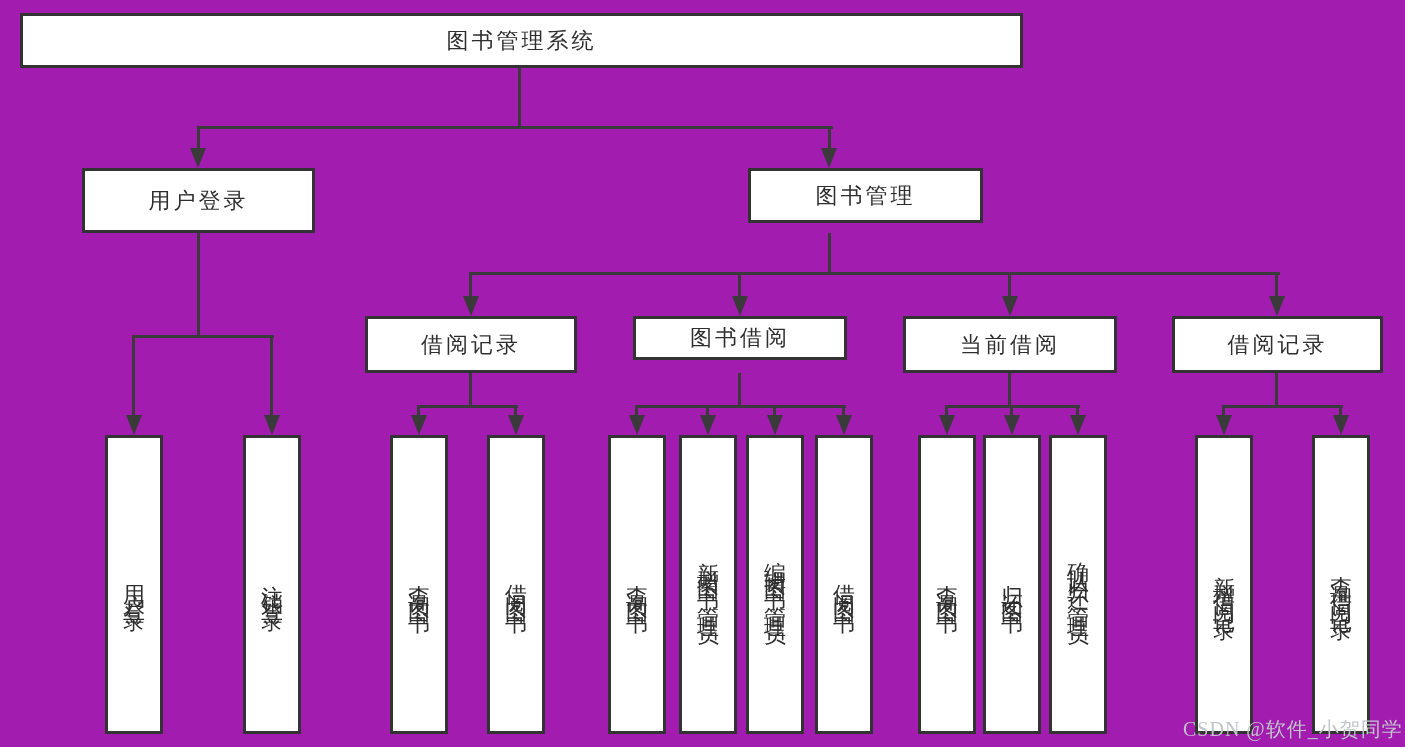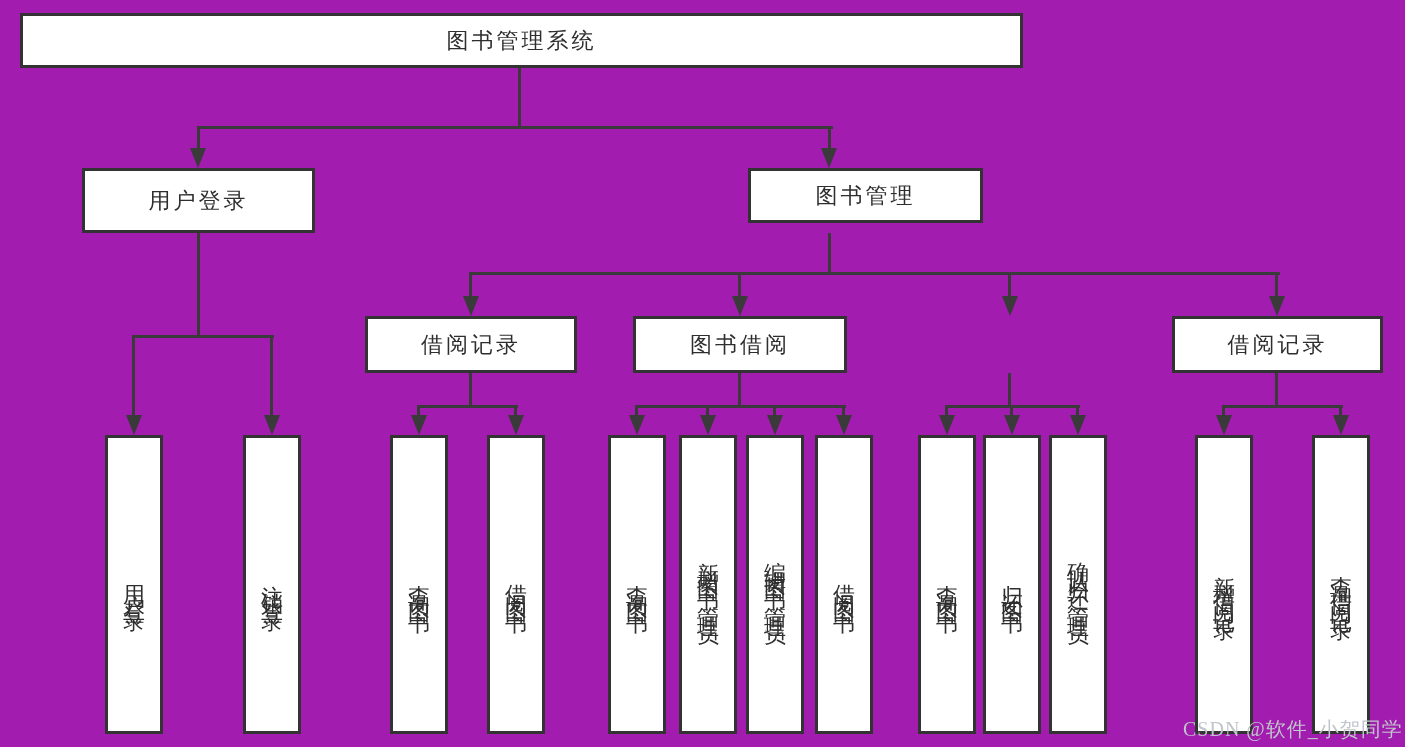--- a/index.html
+++ b/index.html
@@ -63,24 +63,27 @@
   </div>
 
   <div class="box" style="left:712px;top:168px;width:235px;height:55px;margin-left:36px;">
     <span>图书管理</span>
   </div>
 
   <div class="box" style="left:365px;top:316px;width:212px;height:57px;">
     <span>借阅记录</span>
   </div>
 
-  <div class="box" style="left:633px;top:316px;width:214px;height:57px;">
+  <div class="box" style="left:633px;top:316px;width:214px;height:44px;">
     <span>图书借阅</span>
   </div>
 
+  <div class="box" style="left:903px;top:316px;width:214px;height:57px;">
+    <span>当前借阅</span>
+  </div>
 
   <div class="box" style="left:1172px;top:316px;width:211px;height:57px;">
     <span>借阅记录</span>
   </div>
 
   <div class="box leaf" style="left:105px;">
     <span>用户登录</span>
   </div>
   <div class="box leaf" style="left:243px;">
     <span>注销登录</span>

